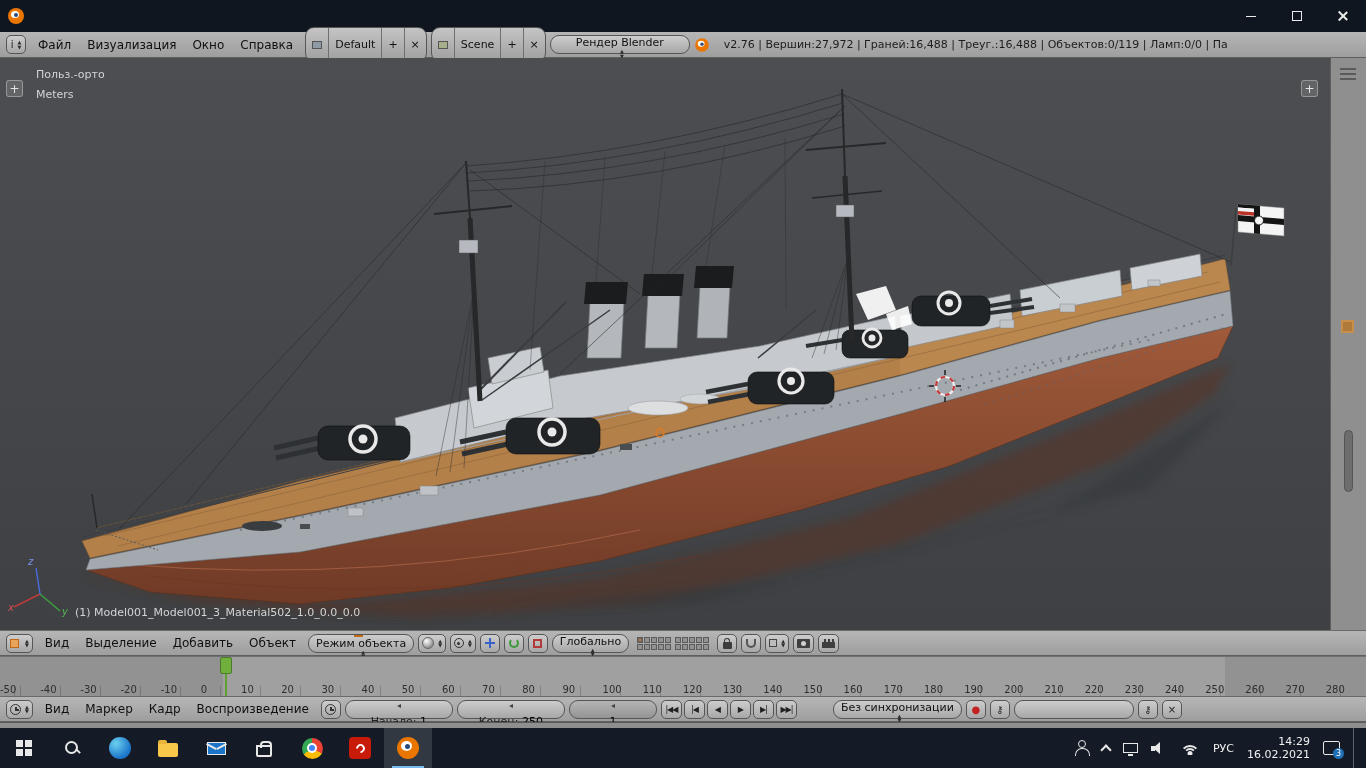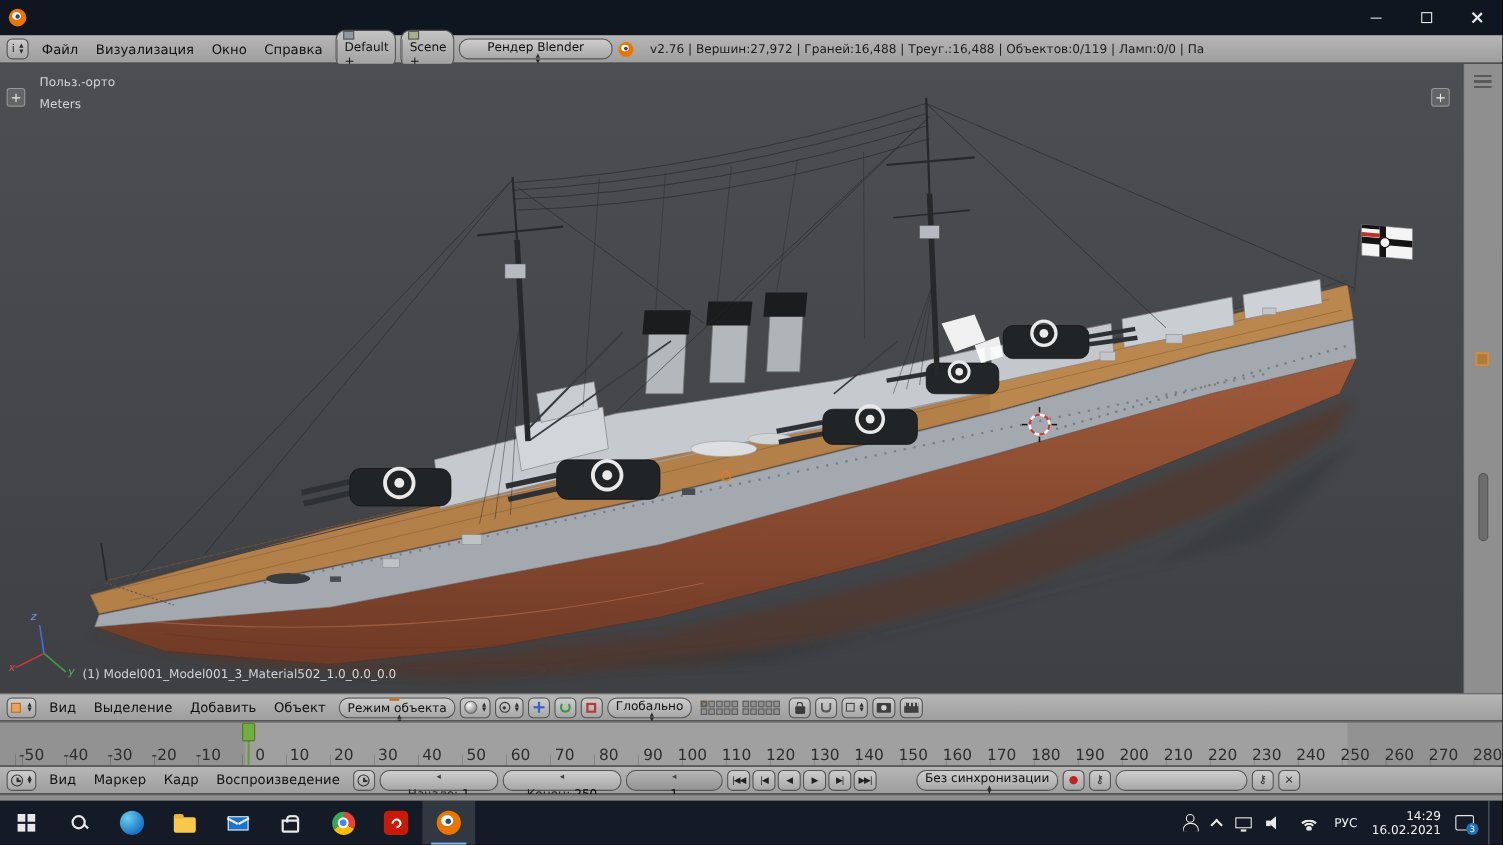--- a/index.html
+++ b/index.html
@@ -24,21 +24,21 @@
 
   
   .hdr{background:linear-gradient(#b6b6b6,#9e9e9e);border-bottom:1px solid #5f5f5f;
        display:flex;align-items:center;gap:4px;padding:0 6px;color:#111;}
   .menu-item{padding:3px 8px;font-size:12px;color:#101010;white-space:nowrap;}
   .pill{background:linear-gradient(#cdcdcd,#a7a7a7);border:1px solid #565656;border-radius:9px;
         height:19px;display:inline-flex;align-items:center;padding:0 7px;font-size:11px;color:#101010;white-space:nowrap;flex-direction:column;}
   .sq{background:linear-gradient(#cdcdcd,#a7a7a7);border:1px solid #565656;border-radius:5px;
       height:19px;min-width:20px;display:inline-flex;align-items:center;justify-content:center;font-size:10px;color:#222;padding:0 3px;}
   .updown{display:inline-flex;flex-direction:column;margin-left:4px;font-size:5px;line-height:4.5px;color:#2c2c2c;}
-  .selector{display:inline-flex;align-items:stretch;border:1px solid #565656;border-radius:9px;overflow:hidden;height:35px;background:linear-gradient(#c4c4c4,#9f9f9f);flex-direction:column;}
+  .selector{display:inline-flex;align-items:stretch;border:1px solid #565656;border-radius:9px;overflow:hidden;height:35px;background:linear-gradient(#c4c4c4,#9f9f9f);}
   .selector>span{display:inline-flex;align-items:center;padding:0 6px;font-size:11px;color:#111;}
   .selector>span+span{border-left:1px solid #6f6f6f;}
   .sel-ic{width:10px;height:8px;background:#8f9aa5;border:1px solid #555;}
   .nfield{min-width:108px;justify-content:space-between;gap:5px;}
   .nfield .cap{color:#222;} .nfield .val{color:#000;}
   .arrglyph{font-size:8px;color:#444;}
 
   
   .infobar{position:absolute;top:32px;left:0;right:0;height:26px;}
   .stats{font-size:11px;color:#1c1c1c;margin-left:10px;white-space:nowrap;overflow:hidden;}
@@ -82,21 +82,21 @@
   .cam-ico::before{content:"";position:absolute;left:4px;top:2px;width:5px;height:5px;border-radius:50%;background:#cfcfcf;}
   .clap-ico{position:relative;width:13px;height:9px;background:#3f3f3f;}
   .clap-ico::before{content:"";position:absolute;left:0;top:0;right:0;height:3px;
       background:repeating-linear-gradient(90deg,#bbb 0 2px,#3f3f3f 2px 4px);}
 
   
   .tlcanvas{position:absolute;top:656px;left:0;right:0;height:40px;background:#a0a0a0;border-top:1px solid #707070;}
   .tlticks{position:absolute;left:0;right:0;bottom:0;height:10px;
       background:repeating-linear-gradient(90deg,rgba(0,0,0,.18) 0 1px,transparent 1px 40px);background-position:20px 0;}
   .ruler{position:absolute;left:0;right:0;bottom:1px;display:flex;}
-  .tick-label{flex:1;text-align:right;font-size:14px;color:#2e2e2e;}
+  .tick-label{flex:1;text-align:left;font-size:10px;color:#2e2e2e;}
   .range-dim{position:absolute;top:0;bottom:0;background:rgba(50,50,50,.12);}
   .cfline{position:absolute;top:0;bottom:0;left:225px;width:2px;background:#60a030;}
   .cfhandle{position:absolute;top:0;left:220px;width:12px;height:17px;background:#6fb13a;border:1px solid #4a7a26;border-radius:2px;opacity:.95;}
 
   
   .tlheader{position:absolute;top:696px;left:0;right:0;height:26px;border-top:1px solid #6a6a6a;}
   .clock-ico{position:relative;width:11px;height:11px;border:1.5px solid #333;border-radius:50%;}
   .clock-ico::before{content:"";position:absolute;left:4px;top:2px;width:1.5px;height:4px;background:#333;}
   .clock-ico::after{content:"";position:absolute;left:4.5px;top:4.5px;width:3px;height:1.5px;background:#333;}
   .pb{width:21px;} .pb span{font-size:8px;letter-spacing:-1px;}

